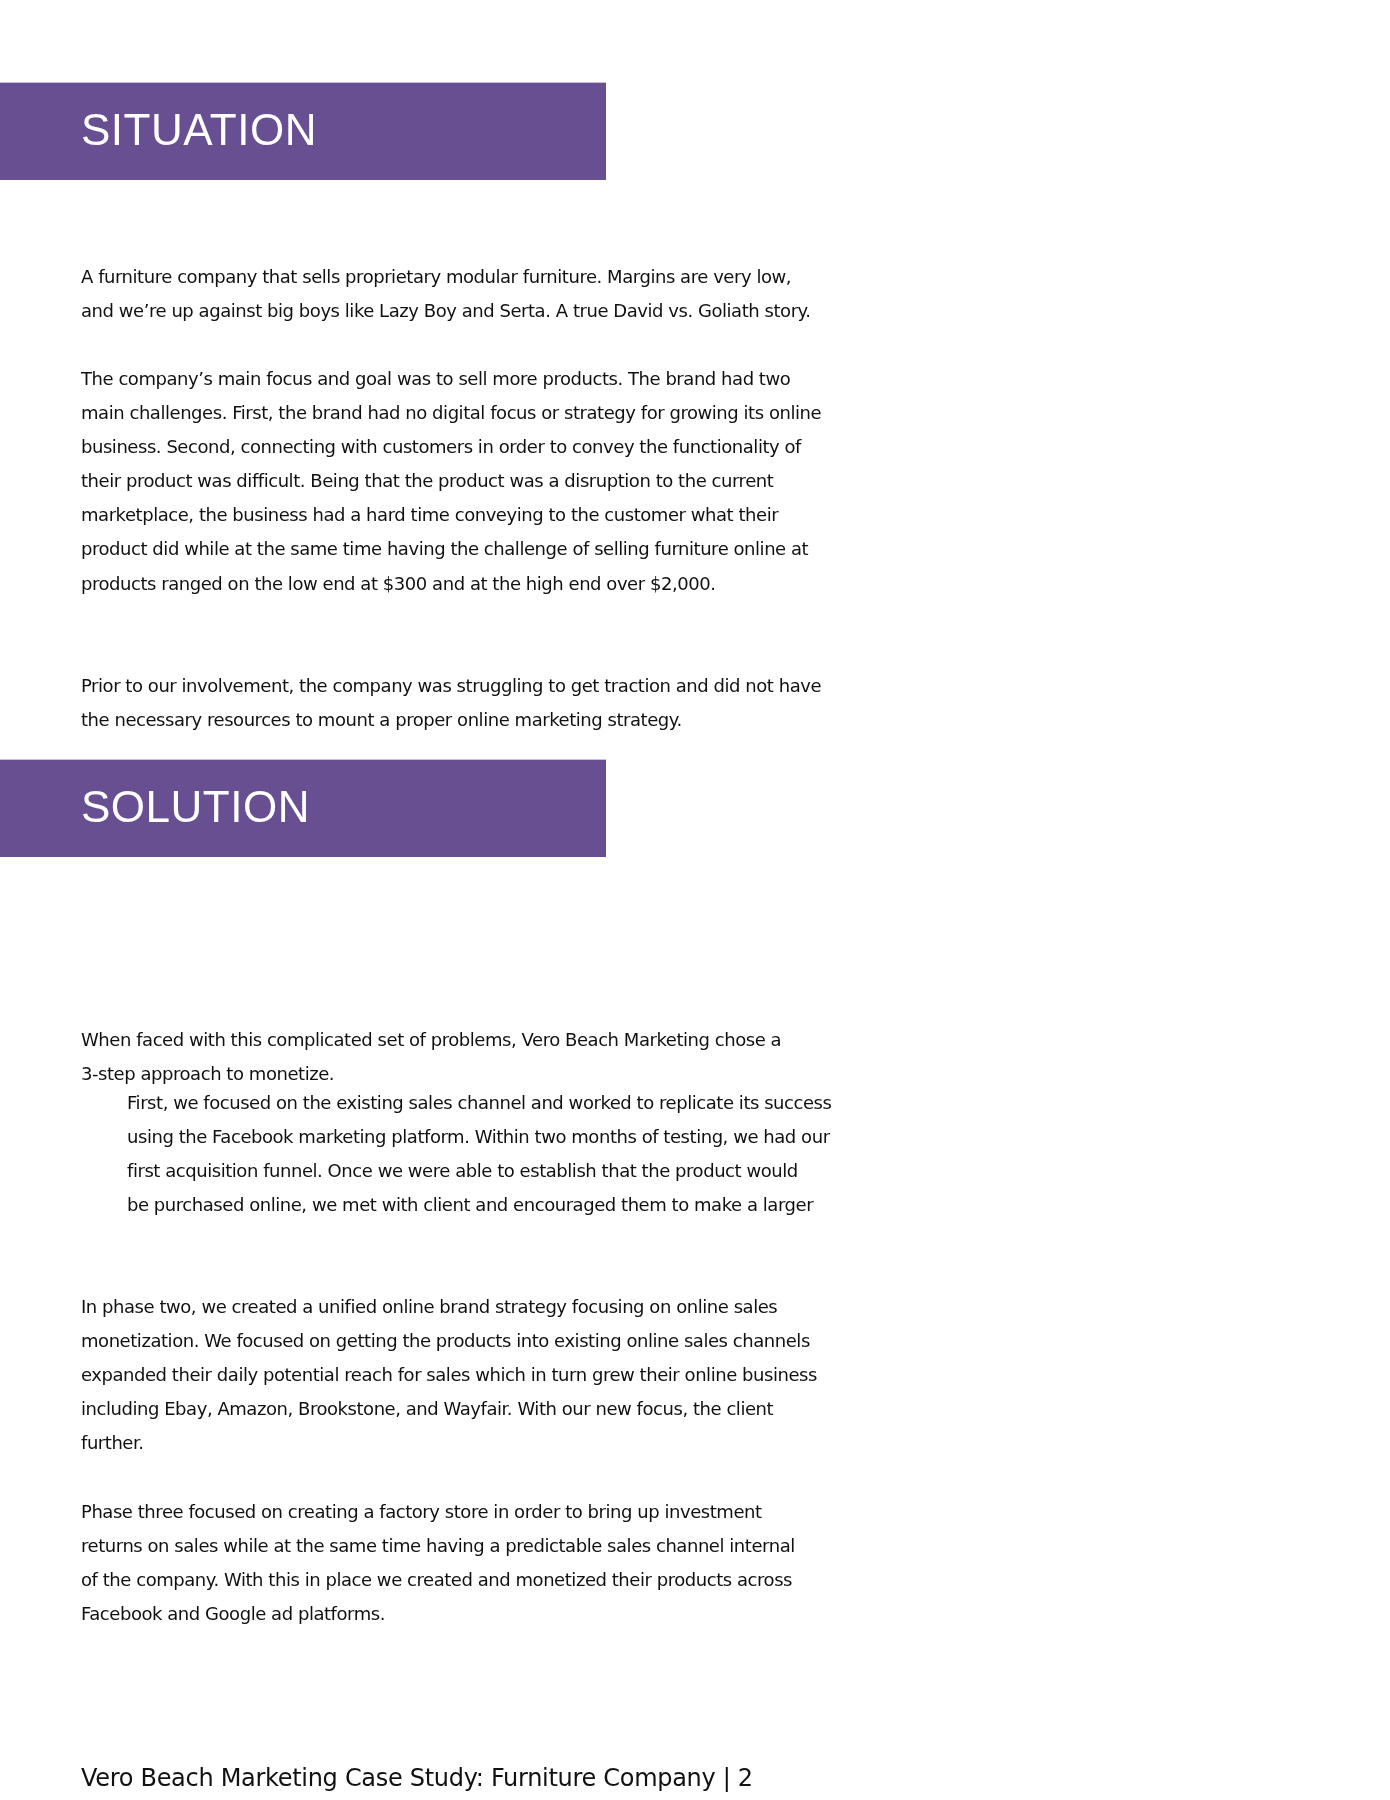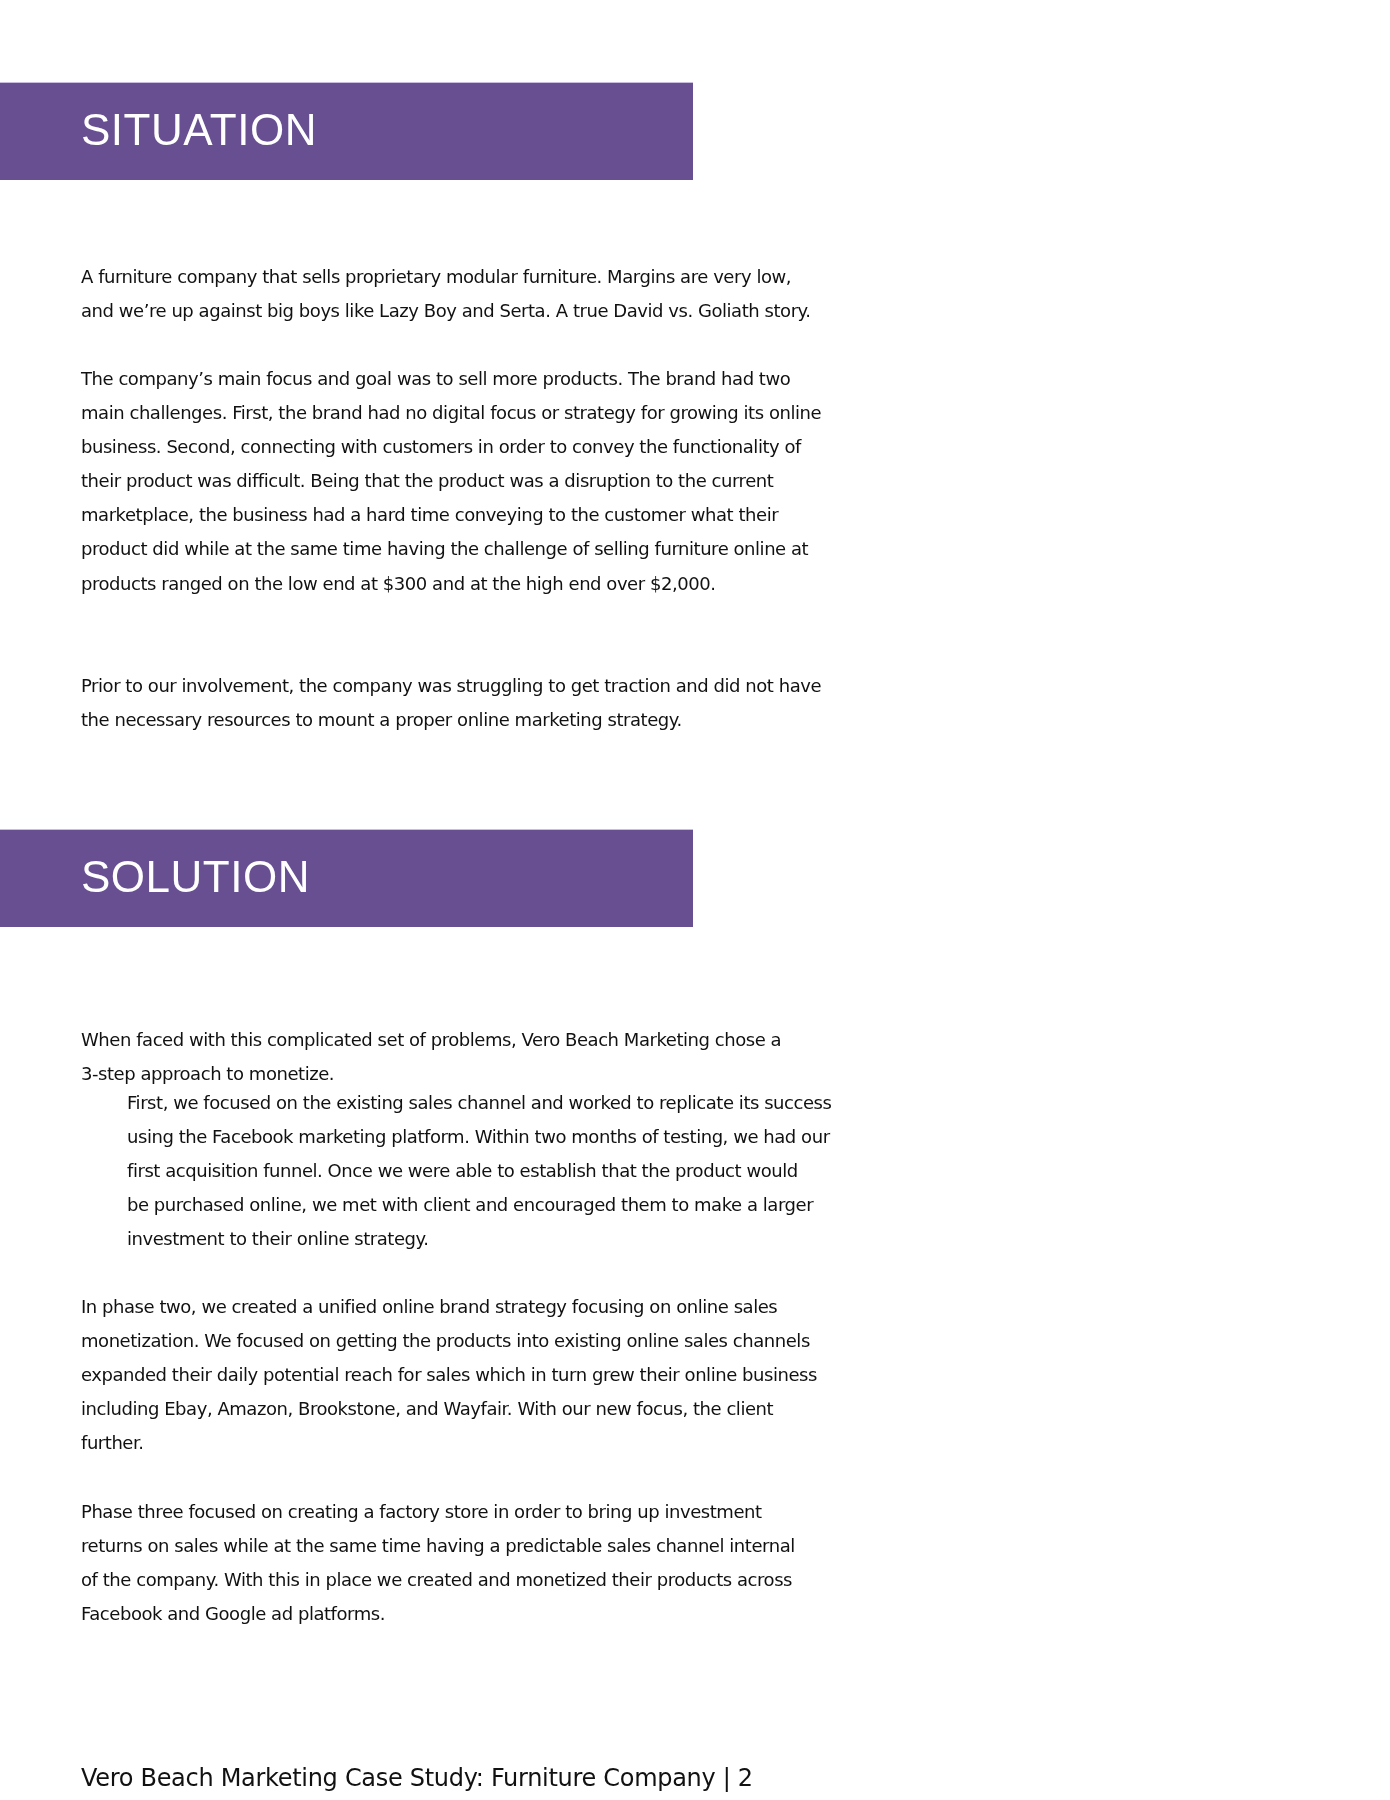--- a/index.html
+++ b/index.html
@@ -1,18 +1,18 @@
 <!DOCTYPE html>
 <html><head>
 <meta charset="utf-8">
 <style>
   html, body { margin: 0; padding: 0; background: #ffffff; }
   body { width: 1390px; height: 1800px; position: relative; overflow: hidden;
          font-family: "DejaVu Sans", sans-serif; color: #111111; }
-  .banner { position: absolute; left: 0; width: 693px; height: 98px; background: #674F92;
+  .banner { position: absolute; left: 0; width: 606px; height: 98px; background: #674F92;
             border-top: 1px solid #c9bedd; box-sizing: border-box; }
   .banner-title { position: absolute; left: 81px; top: 22px; font-family: "Liberation Sans", sans-serif;
                   font-size: 44px; color: #ffffff; letter-spacing: 0.5px; line-height: 50px; }
   .para { position: absolute; left: 81px; width: 1260px; }
   .line { display: block; font-size: 18px; line-height: 34.1px; white-space: nowrap;
           letter-spacing: -0.45px; }
   .footer { position: absolute; left: 81px; top: 1731px; font-size: 24px; line-height: 30px;
             white-space: nowrap; letter-spacing: -0.3px; margin-top: 32px; }
 </style>
 </head>
@@ -35,35 +35,34 @@
   <span class="line">marketplace, the business had a hard time conveying to the customer what their</span>
   <span class="line">product did while at the same time having the challenge of selling furniture online at</span>
   <span class="line">products ranged on the low end at $300 and at the high end over $2,000.</span>
 </div>
 
 <div class="para" style="top:669px;">
   <span class="line">Prior to our involvement, the company was struggling to get traction and did not have</span>
   <span class="line">the necessary resources to mount a proper online marketing strategy.</span>
 </div>
 
-<div class="banner" style="top:829px;">
+<div class="banner" style="top:759px;">
   <div class="banner-title">SOLUTION</div>
 </div>
 
 <div class="para" style="top:984px;margin-top:39px;">
   <span class="line">When faced with this complicated set of problems, Vero Beach Marketing chose a</span>
   <span class="line">3-step approach to monetize.</span>
 </div>
 
 <div class="para" style="top:1086px;margin-left:46px;">
   <span class="line">First, we focused on the existing sales channel and worked to replicate its success</span>
   <span class="line">using the Facebook marketing platform. Within two months of testing, we had our</span>
   <span class="line">first acquisition funnel. Once we were able to establish that the product would</span>
   <span class="line">be purchased online, we met with client and encouraged them to make a larger</span>
-  <span class="line">investment to their online strategy.</span>
 </div>
 
 <div class="para" style="top:1290px;">
   <span class="line">In phase two, we created a unified online brand strategy focusing on online sales</span>
   <span class="line">monetization. We focused on getting the products into existing online sales channels</span>
   <span class="line">expanded their daily potential reach for sales which in turn grew their online business</span>
   <span class="line">including Ebay, Amazon, Brookstone, and Wayfair. With our new focus, the client</span>
   <span class="line">further.</span>
 </div>
 

